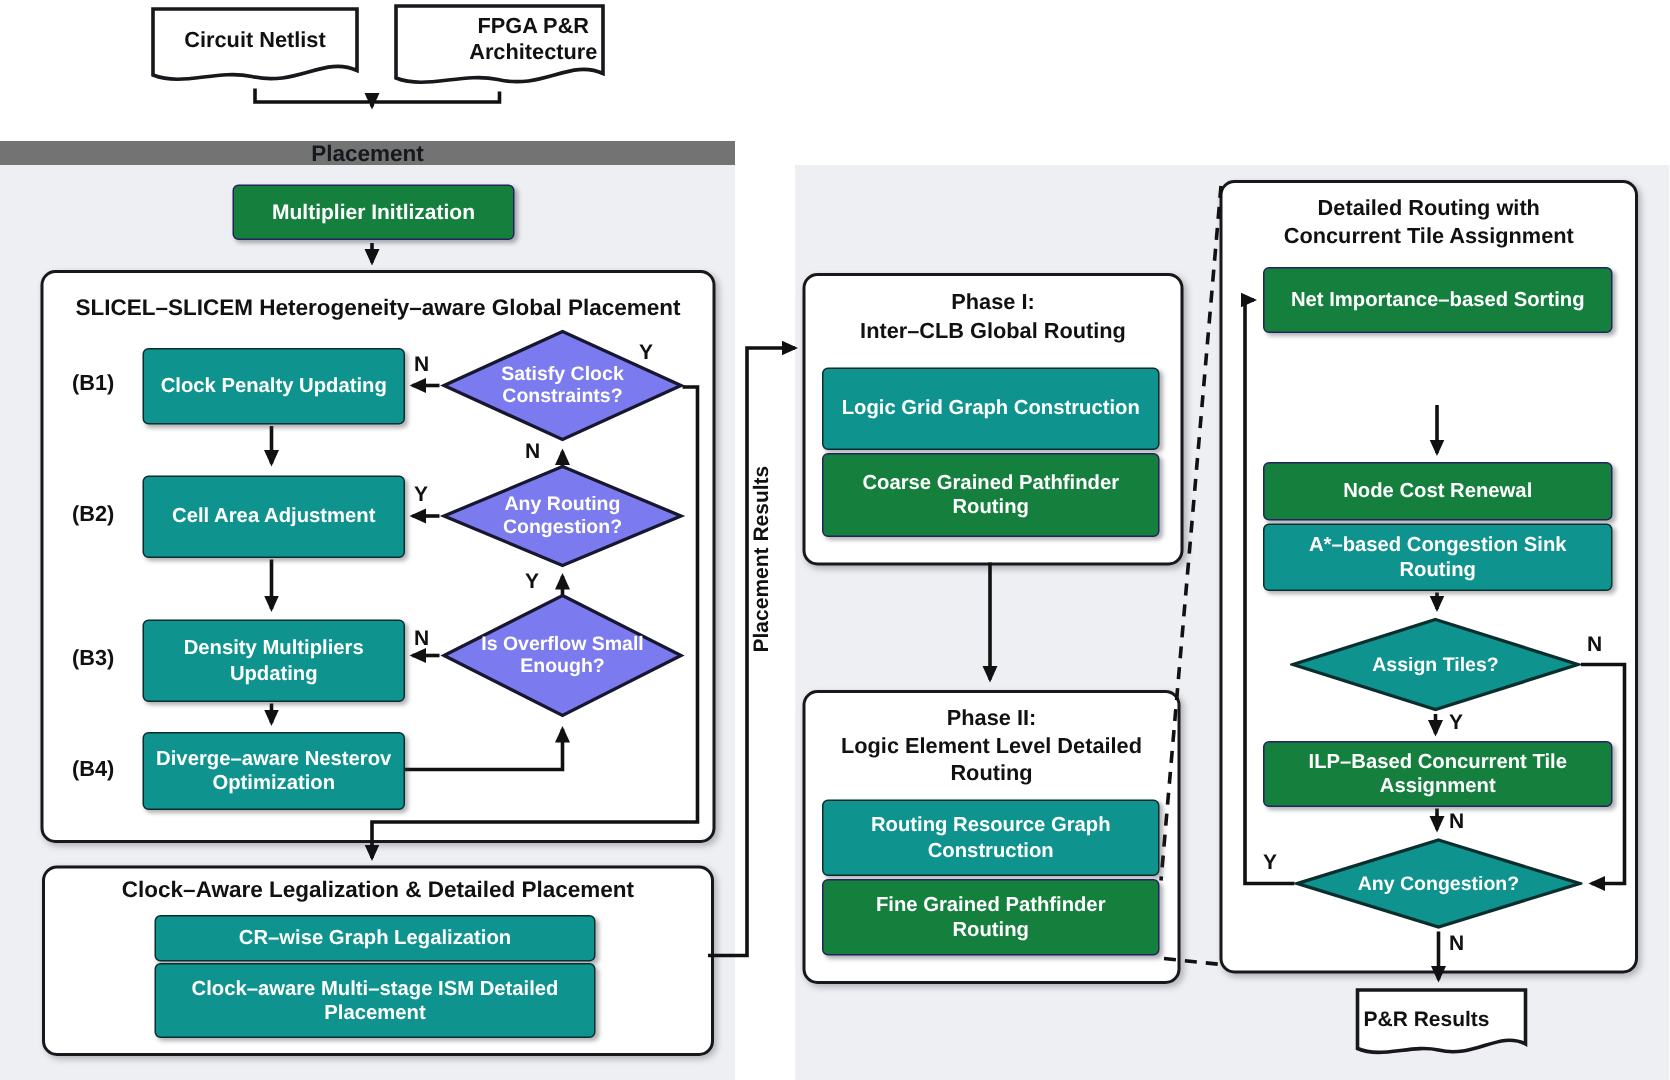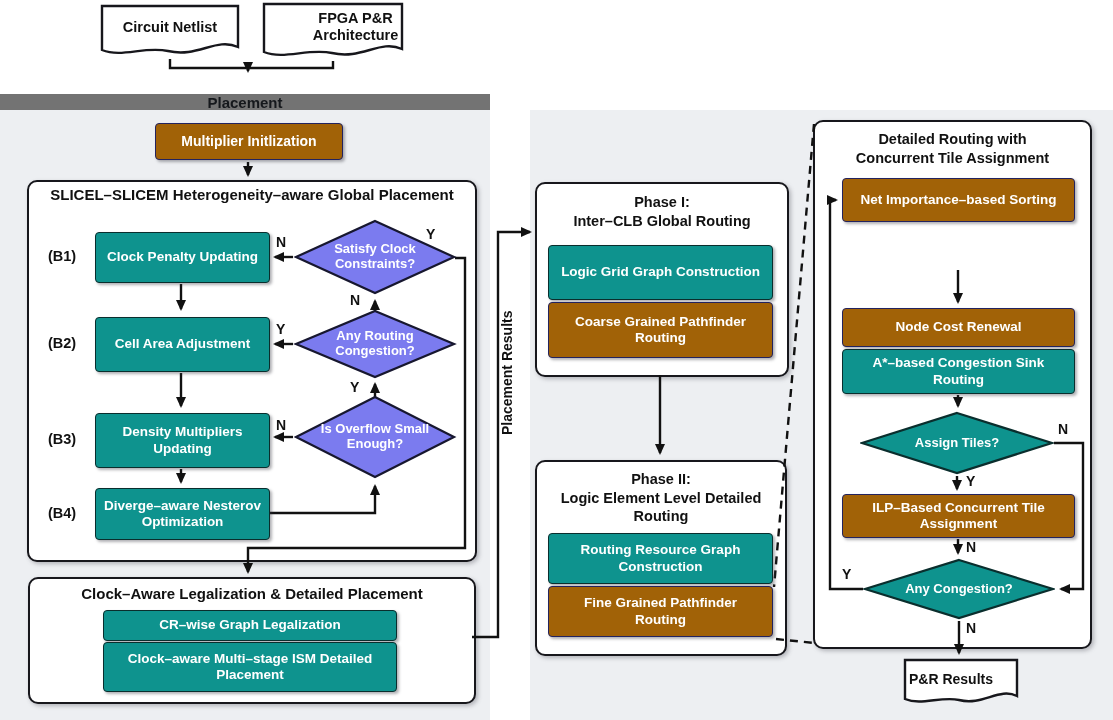--- a/index.html
+++ b/index.html
@@ -8,21 +8,21 @@
   .panel{position:absolute;top:110px;height:610px;background:#edeff2;}
   .bar{position:absolute;top:94px;height:33px;background:#737373;display:flex;justify-content:center;
        font-size:15px;color:#15181c;}
   .container{position:absolute;background:#fff;border:2px solid #17171c;border-radius:10px;
              box-shadow:2px 2px 4px rgba(70,70,80,.35);}
   .ctitle{position:absolute;left:0;right:0;text-align:center;font-size:14.5px;line-height:1.25;color:#111;}
   .node{position:absolute;border-radius:4px;display:flex;align-items:center;justify-content:center;text-align:center;
         color:#fff;font-size:13.5px;line-height:1.22;padding:2px 8px;box-sizing:border-box;
         box-shadow:2px 2px 3px rgba(60,60,70,.4);}
   .teal{background:#0E938E;border:1.6px solid #0a2e2d;}
-  .purple{background:#a16207;border:1.6px solid #23235f;}
+  .purple{background:#15803d;border:1.6px solid #23235f;}
   .diamond{position:absolute;}
   .dlabel{position:absolute;inset:0;display:flex;align-items:center;justify-content:center;text-align:center;
           color:#fff;font-size:13px;line-height:1.15;padding:0 26px;}
   .tag{position:absolute;font-size:14.5px;color:#111;}
   .yn{position:absolute;font-size:14px;color:#111;}
   .doc{position:absolute;}
   .doc .dtext{position:absolute;inset:0;display:flex;align-items:center;justify-content:center;text-align:center;
               font-size:14.5px;line-height:1.2;color:#111;padding-bottom:10px;}
   .wires{position:absolute;left:0;top:0;z-index:5;pointer-events:none;}
   .shape{z-index:6;}
@@ -35,21 +35,21 @@
 
 <div class="stage">
 
   <div class="panel under" style="left:0;width:490px;"></div>
   <div class="panel under" style="left:530px;width:583px;"></div>
   <div class="bar" style="left:0;width:490px;">
     <span>Placement</span>
   </div>
 
   <div class="container" style="left:27px;top:180px;width:446px;height:378px;z-index:2;">
-    <div class="ctitle" style="top:4px;font-size:15px;text-align:center;">SLICEL–SLICEM Heterogeneity–aware Global Placement</div>
+    <div class="ctitle" style="top:15px;font-size:15px;text-align:center;">SLICEL–SLICEM Heterogeneity–aware Global Placement</div>
   </div>
   <div class="container" style="left:28px;top:577px;width:444px;height:123px;z-index:2;">
     <div class="ctitle" style="top:6px;font-size:15px;">Clock–Aware Legalization &amp; Detailed Placement</div>
   </div>
   <div class="container" style="left:535px;top:182px;width:250px;height:191px;z-index:2;">
     <div class="ctitle" style="top:9px;">Phase I:</div>
     <div class="ctitle" style="top:28px;">Inter–CLB Global Routing</div>
   </div>
   <div class="container" style="left:535px;top:460px;width:248px;height:192px;z-index:2;">
     <div class="ctitle" style="top:8px;">Phase II:</div>

